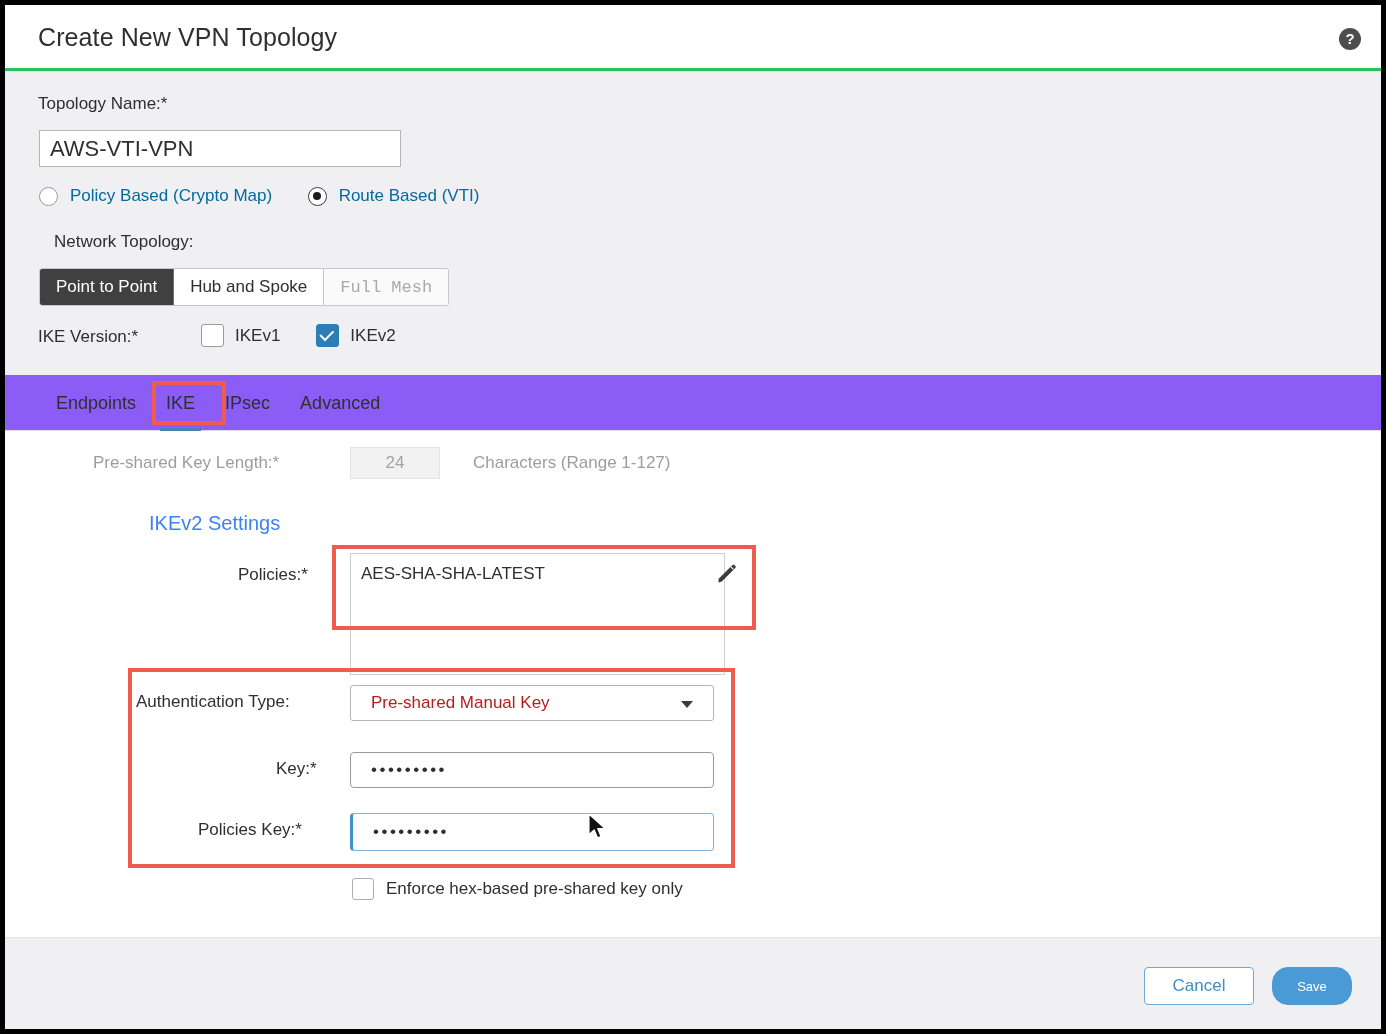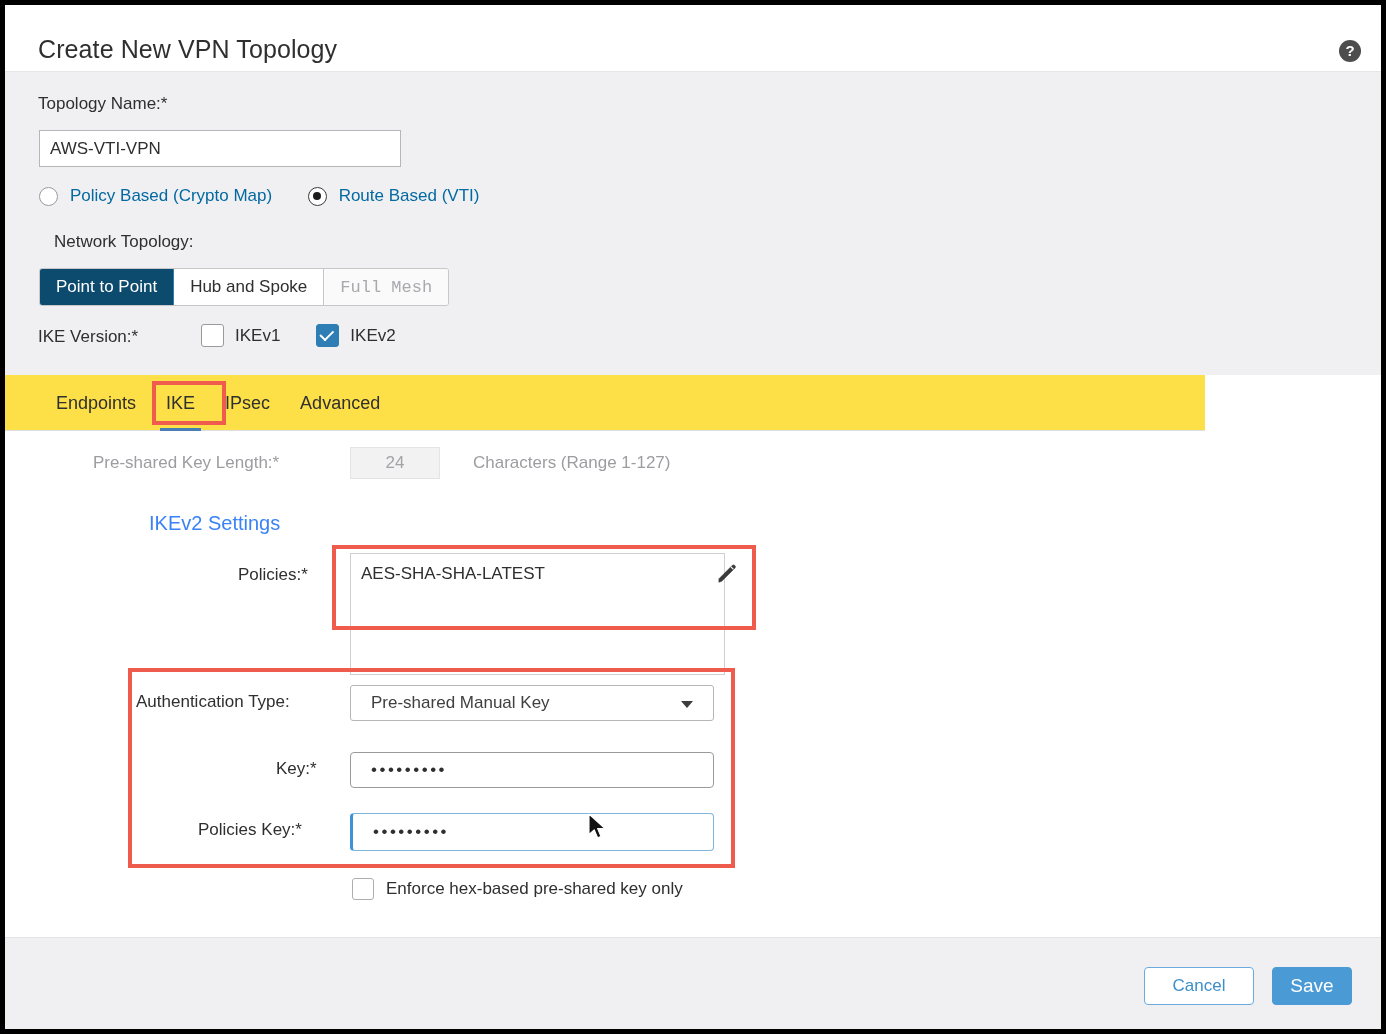--- a/index.html
+++ b/index.html
@@ -15,22 +15,21 @@
     width: 1376px; height: 1024px;
     background: #ffffff;
     overflow: hidden;
   }
 
   
   #titlebar {
     position: absolute; left: 0; top: 0;
     width: 1376px; height: 66px;
     background: #ffffff;
-    border-bottom: 7px solid #22c55e;
-    margin-top: 12px;
+    border-bottom: 3px solid #22c55e;
   }
   #dialog-title {
     position: absolute; left: 33px; top: 18px;
     font-size: 25px; color: #2f2f2f; font-weight: 400;
     letter-spacing: 0.1px;
   }
   #help-icon {
     position: absolute; left: 1334px; top: 23px;
     width: 22px; height: 22px; border-radius: 50%;
     background: #4d4d4d; color: #ffffff;
@@ -48,21 +47,21 @@
   }
   .lbl {
     font-size: 17px; color: #2f2f2f; font-weight: 400;
   }
   #topology-name-label { position: absolute; left: 33px; top: 22px; }
   #topology-name-input {
     position: absolute; left: 34px; top: 58px;
     width: 362px; height: 37px;
     background: #ffffff; border: 1px solid #b6b6b9;
     font-family: "Liberation Sans", sans-serif;
-    font-size: 17px; color: #2f2f2f;
+    font-size: 22px; color: #2f2f2f;
     padding: 0 10px;
   }
 
   
   .radio-row { position: absolute; left: 34px; top: 114px; height: 26px; }
   .radio-item { display: inline-flex; align-items: center; cursor: pointer; }
   .radio-box {
     width: 19px; height: 19px; border-radius: 50%;
     border: 1.5px solid #9a9a9e; background: #ffffff;
     display: inline-block; position: relative;
@@ -85,21 +84,21 @@
     height: 38px; display: flex;
     border: 1px solid #c7c7ca; border-radius: 3px;
     overflow: hidden; background: #ffffff;
   }
   .seg-btn {
     height: 100%; display: flex; align-items: center; justify-content: center;
     padding: 0 16px; font-size: 17px; color: #2f2f2f;
     background: #ffffff; border-right: 1px solid #c7c7ca;
     cursor: pointer; white-space: nowrap;
   }
-  .seg-btn.active { background: #0c4a6e; color: #ffffff; border-right-color: #2e7db5; }
+  .seg-btn.active { background: #404040; color: #ffffff; border-right-color: #2e7db5; }
   .seg-btn.disabled { color: #a9a9ad; background: #fafafa; cursor: default; border-right: none; font-family: Liberation Mono, monospace; }
 
   
   #ike-version-label { position: absolute; left: 33px; top: 255px; }
   #ike-version-row { position: absolute; left: 196px; top: 252px; display: flex; align-items: center; }
   .cbox {
     width: 23px; height: 23px; border-radius: 3px;
     border: 1.5px solid #9a9a9e; background: #ffffff;
     display: inline-flex; align-items: center; justify-content: center;
     flex: none; cursor: pointer;
@@ -109,21 +108,21 @@
     content: ""; width: 11px; height: 6px;
     border-left: 2.6px solid #ffffff; border-bottom: 2.6px solid #ffffff;
     transform: rotate(-45deg) translate(1px, -2px);
   }
   .cb-label { margin-left: 11px; font-size: 17px; color: #2f2f2f; }
   #ikev2-group { margin-left: 36px; display: flex; align-items: center; }
 
   
   #tabbar {
     position: absolute; left: 0; top: 370px;
-    width: 1200px; height: 56px; background: #fde047;
+    width: 1376px; height: 56px; background: #8b5cf6;
     border-bottom: 1px solid #dedee0;
   }
   #tabs { position: absolute; left: 36px; top: 0; display: flex; height: 56px; }
   .tab {
     display: flex; align-items: center; padding: 0 15px;
     font-size: 18px; color: #2f2f2f; cursor: pointer;
     position: relative; height: 56px;
   }
   .tab.active::after {
     content: ""; position: absolute; left: 9px; right: 9px; bottom: 0;
@@ -181,21 +180,21 @@
     width: 26px; height: 26px; cursor: pointer; z-index: 40;
   }
 
   #auth-type-label { position: absolute; left: 131px; top: 261px; font-size: 17px; color: #2f2f2f; }
   #auth-type-select {
     position: absolute; left: 345px; top: 254px;
     width: 364px; height: 36px;
     background: #ffffff; border: 1px solid #b6b6b9; border-radius: 3px;
     display: flex; align-items: center; cursor: pointer;
   }
-  #auth-type-value { margin-left: 20px; font-size: 17px; color: #404040; }
+  #auth-type-value { margin-left: 20px; font-size: 17px; color: #b91c1c; }
   #auth-type-caret {
     position: absolute; right: 20px; top: 15px;
     width: 0; height: 0;
     border-left: 6px solid transparent; border-right: 6px solid transparent;
     border-top: 7px solid #3c3c3c;
   }
 
   #key-label { position: absolute; left: 271px; top: 328px; font-size: 17px; color: #2f2f2f; }
   #key-input {
     position: absolute; left: 345px; top: 321px;
@@ -241,22 +240,22 @@
     width: 110px; height: 38px;
     background: #ffffff; border: 1px solid #6aaade; border-radius: 4px;
     color: #3d8ec9; font-size: 17px;
     display: flex; align-items: center; justify-content: center;
     cursor: pointer;
     font-family: "Liberation Sans", sans-serif;
   }
   #save-button {
     position: absolute; left: 1267px; top: 29px;
     width: 80px; height: 38px;
-    background: #4a9ad6; border: 1px solid #4a9ad6; border-radius: 4px;
-    color: #ffffff; font-size: 19px;
+    background: #4a9ad6; border: 1px solid #4a9ad6; border-radius: 16px;
+    color: #ffffff; font-size: 13px;
     display: flex; align-items: center; justify-content: center;
     cursor: pointer;
     font-family: "Liberation Sans", sans-serif;
   }
 </style>
 </head>
 <body>
 
 <div id="page">
 

